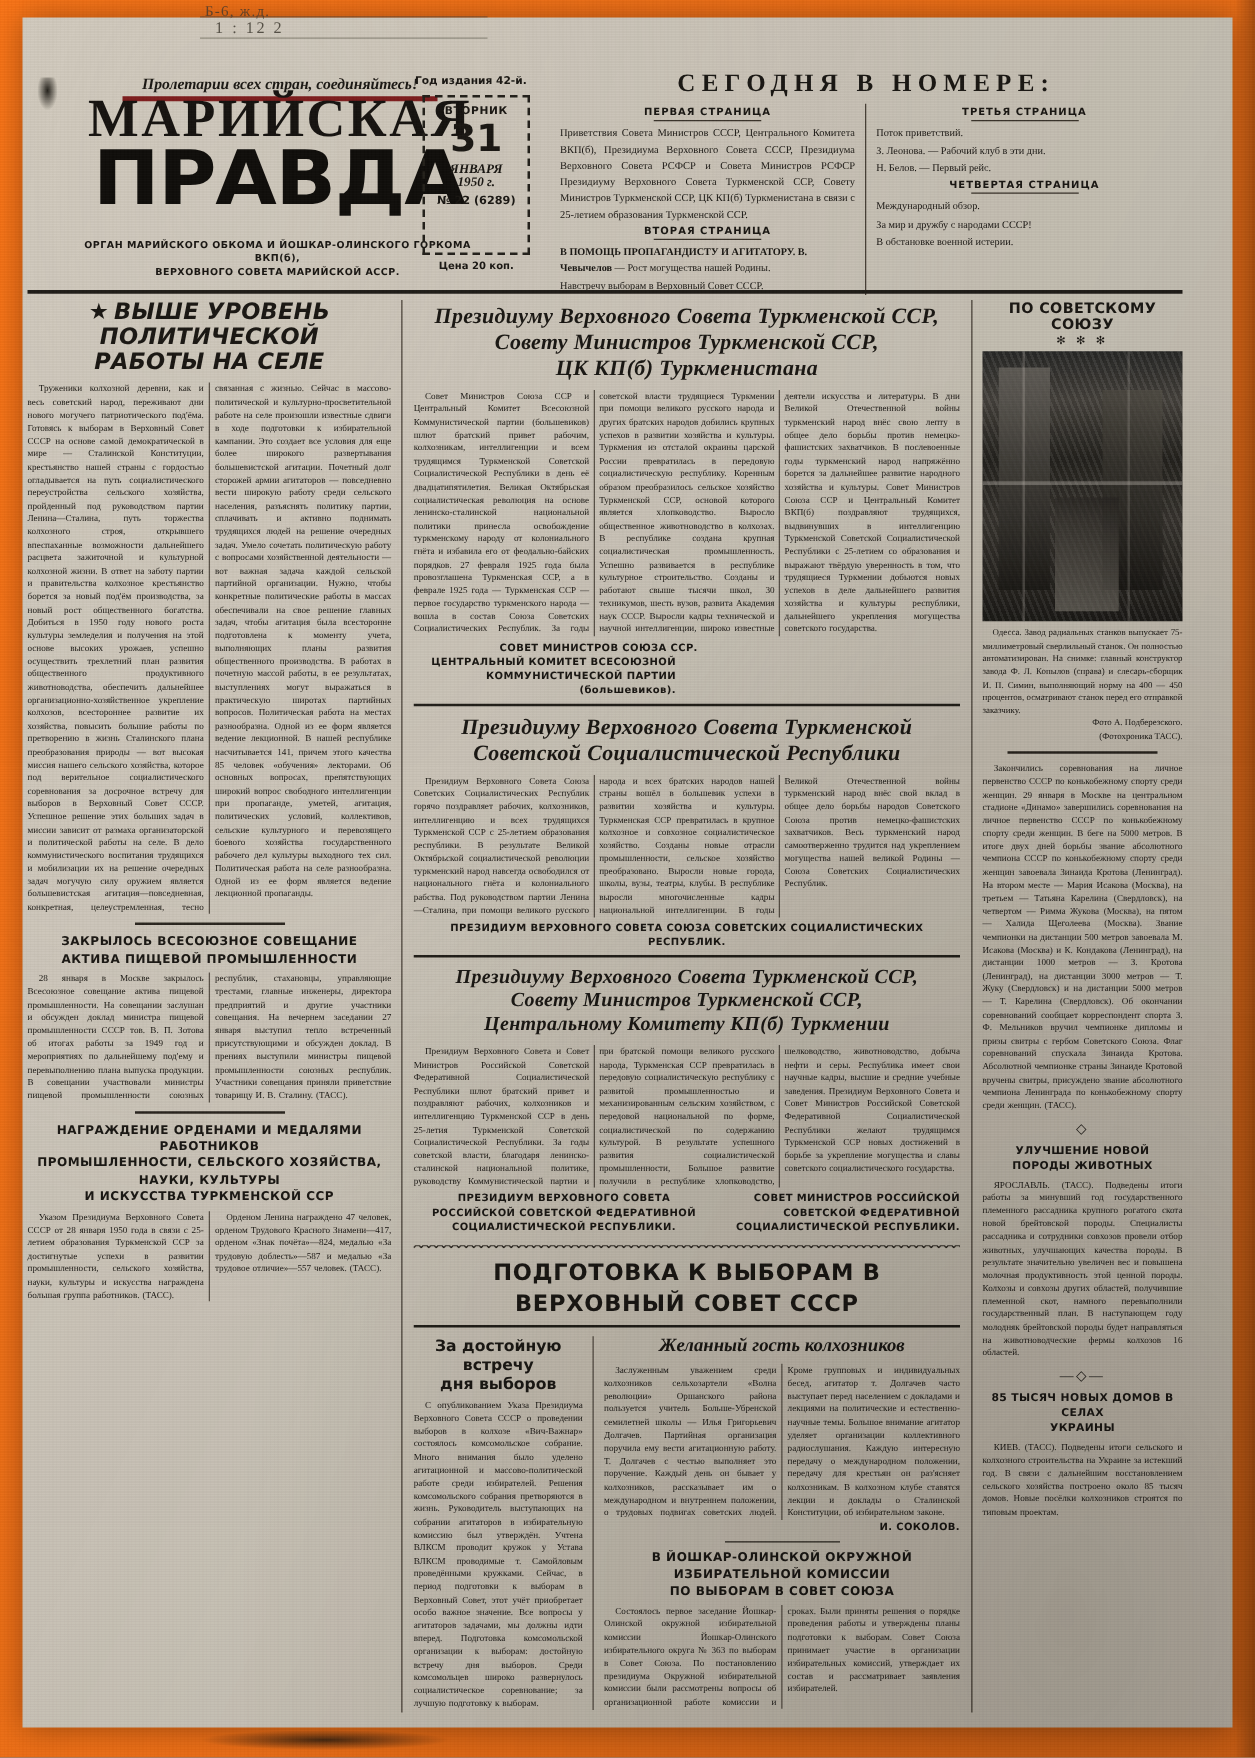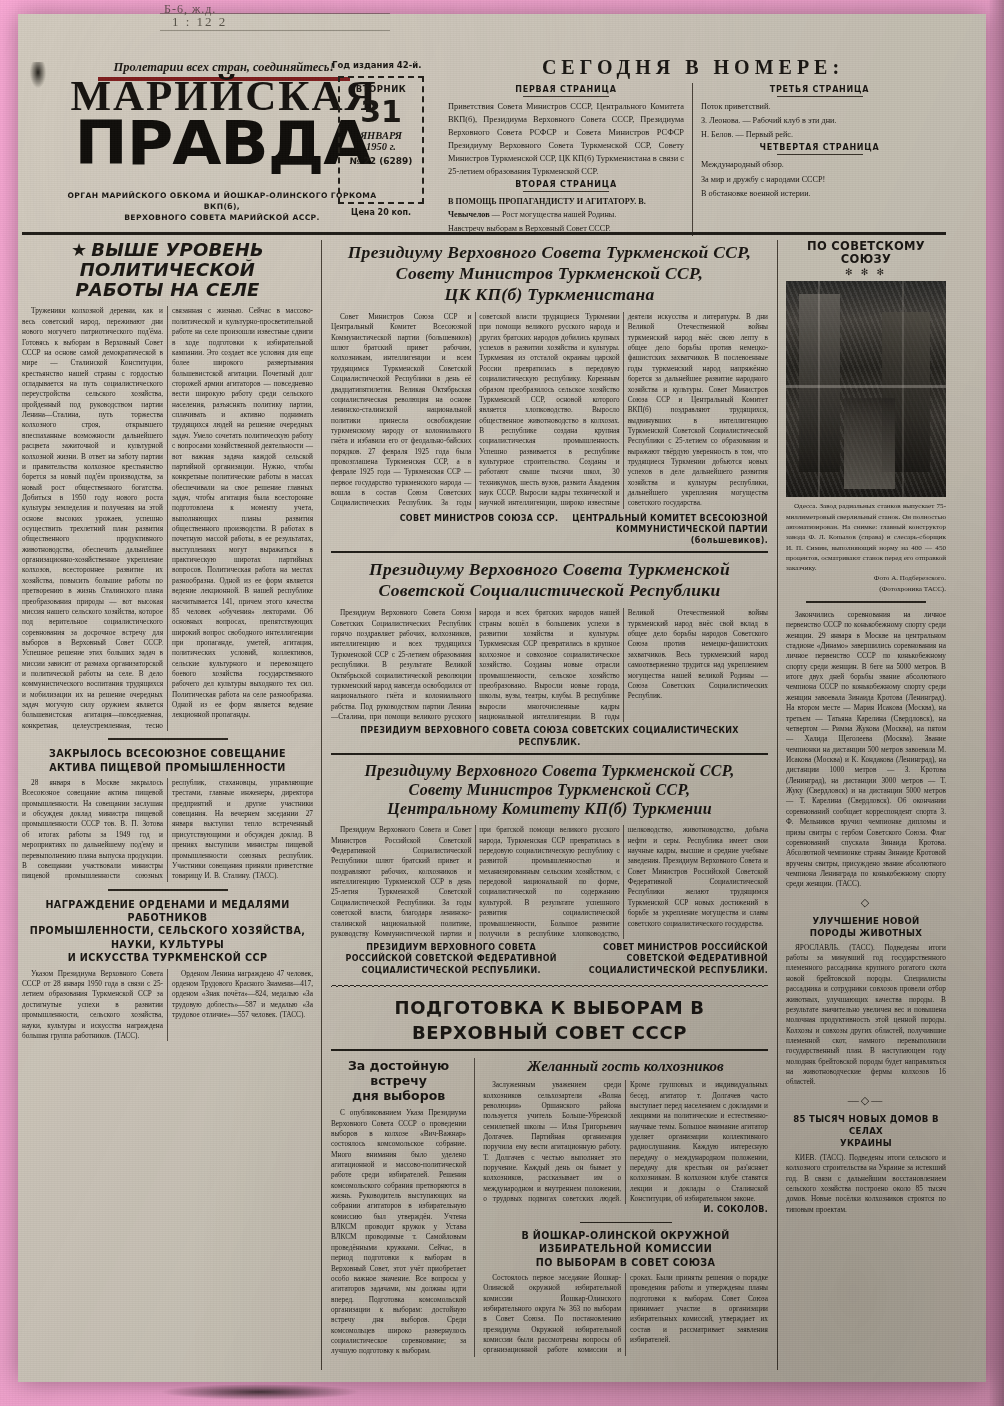--- a/index.html
+++ b/index.html
@@ -6,21 +6,21 @@
   html, body {
     margin: 0;
     padding: 0;
     background: #6f6f6f;
   }
   .page {
     position: relative;
     width: 1004px;
     height: 1406px;
     margin: 0 auto;
-    background: #f9a8d4;
+    background: #f97316;
     overflow: hidden;
     font-family: "Liberation Serif", "DejaVu Serif", serif;
     color: #1a1713;
   }
   
   .page::before {
     content: "";
     position: absolute;
     inset: 0;
     pointer-events: none;
@@ -411,21 +411,21 @@
     <div class="col-center">
 
       <div class="hl-ital">
         <span>Президиуму Верховного Совета Туркменской ССР,</span><br>
         <span>Совету Министров Туркменской ССР,</span><br>
         <span>ЦК КП(б) Туркменистана</span>
       </div>
       <div class="tcol3">
         <div class="bodytext">Совет Министров Союза ССР и Центральный Комитет Всесоюзной Коммунистической партии (большевиков) шлют братский привет рабочим, колхозникам, интеллигенции и всем трудящимся Туркменской Советской Социалистической Республики в день её двадцатипятилетия. Великая Октябрьская социалистическая революция на основе ленинско-сталинской национальной политики принесла освобождение туркменскому народу от колониального гнёта и избавила его от феодально-байских порядков. 27 февраля 1925 года была провозглашена Туркменская ССР, а в феврале 1925 года — Туркменская ССР — первое государство туркменского народа — вошла в состав Союза Советских Социалистических Республик. За годы советской власти трудящиеся Туркмении при помощи великого русского народа и других братских народов добились крупных успехов в развитии хозяйства и культуры. Туркмения из отсталой окраины царской России превратилась в передовую социалистическую республику. Коренным образом преобразилось сельское хозяйство Туркменской ССР, основой которого является хлопководство. Выросло общественное животноводство в колхозах. В республике создана крупная социалистическая промышленность. Успешно развивается в республике культурное строительство. Созданы и работают свыше тысячи школ, 30 техникумов, шесть вузов, развита Академия наук СССР. Выросли кадры технической и научной интеллигенции, широко известные деятели искусства и литературы. В дни Великой Отечественной войны туркменский народ внёс свою лепту в общее дело борьбы против немецко-фашистских захватчиков. В послевоенные годы туркменский народ напряжённо борется за дальнейшее развитие народного хозяйства и культуры. Совет Министров Союза ССР и Центральный Комитет ВКП(б) поздравляют трудящихся, выдвинувших в интеллигенцию Туркменской Советской Социалистической Республики с 25-летием со образования и выражают твёрдую уверенность в том, что трудящиеся Туркмении добьются новых успехов в деле дальнейшего развития хозяйства и культуры республики, дальнейшего укрепления могущества советского государства.</div>
       </div>
-      <div style="display:flex; margin-top:4px;">
+      <div style="display:flex; margin-top:4px;flex-direction:column;">
         <div style="width:52%;" class="signoff r">СОВЕТ МИНИСТРОВ СОЮЗА ССР.</div>
         <div style="width:48%;" class="signoff r">
           <span>ЦЕНТРАЛЬНЫЙ КОМИТЕТ ВСЕСОЮЗНОЙ</span><br>
           <span>КОММУНИСТИЧЕСКОЙ ПАРТИИ (большевиков).</span>
         </div>
       </div>
 
       <div class="rule-thick"></div>
 
       <div class="hl-ital">

